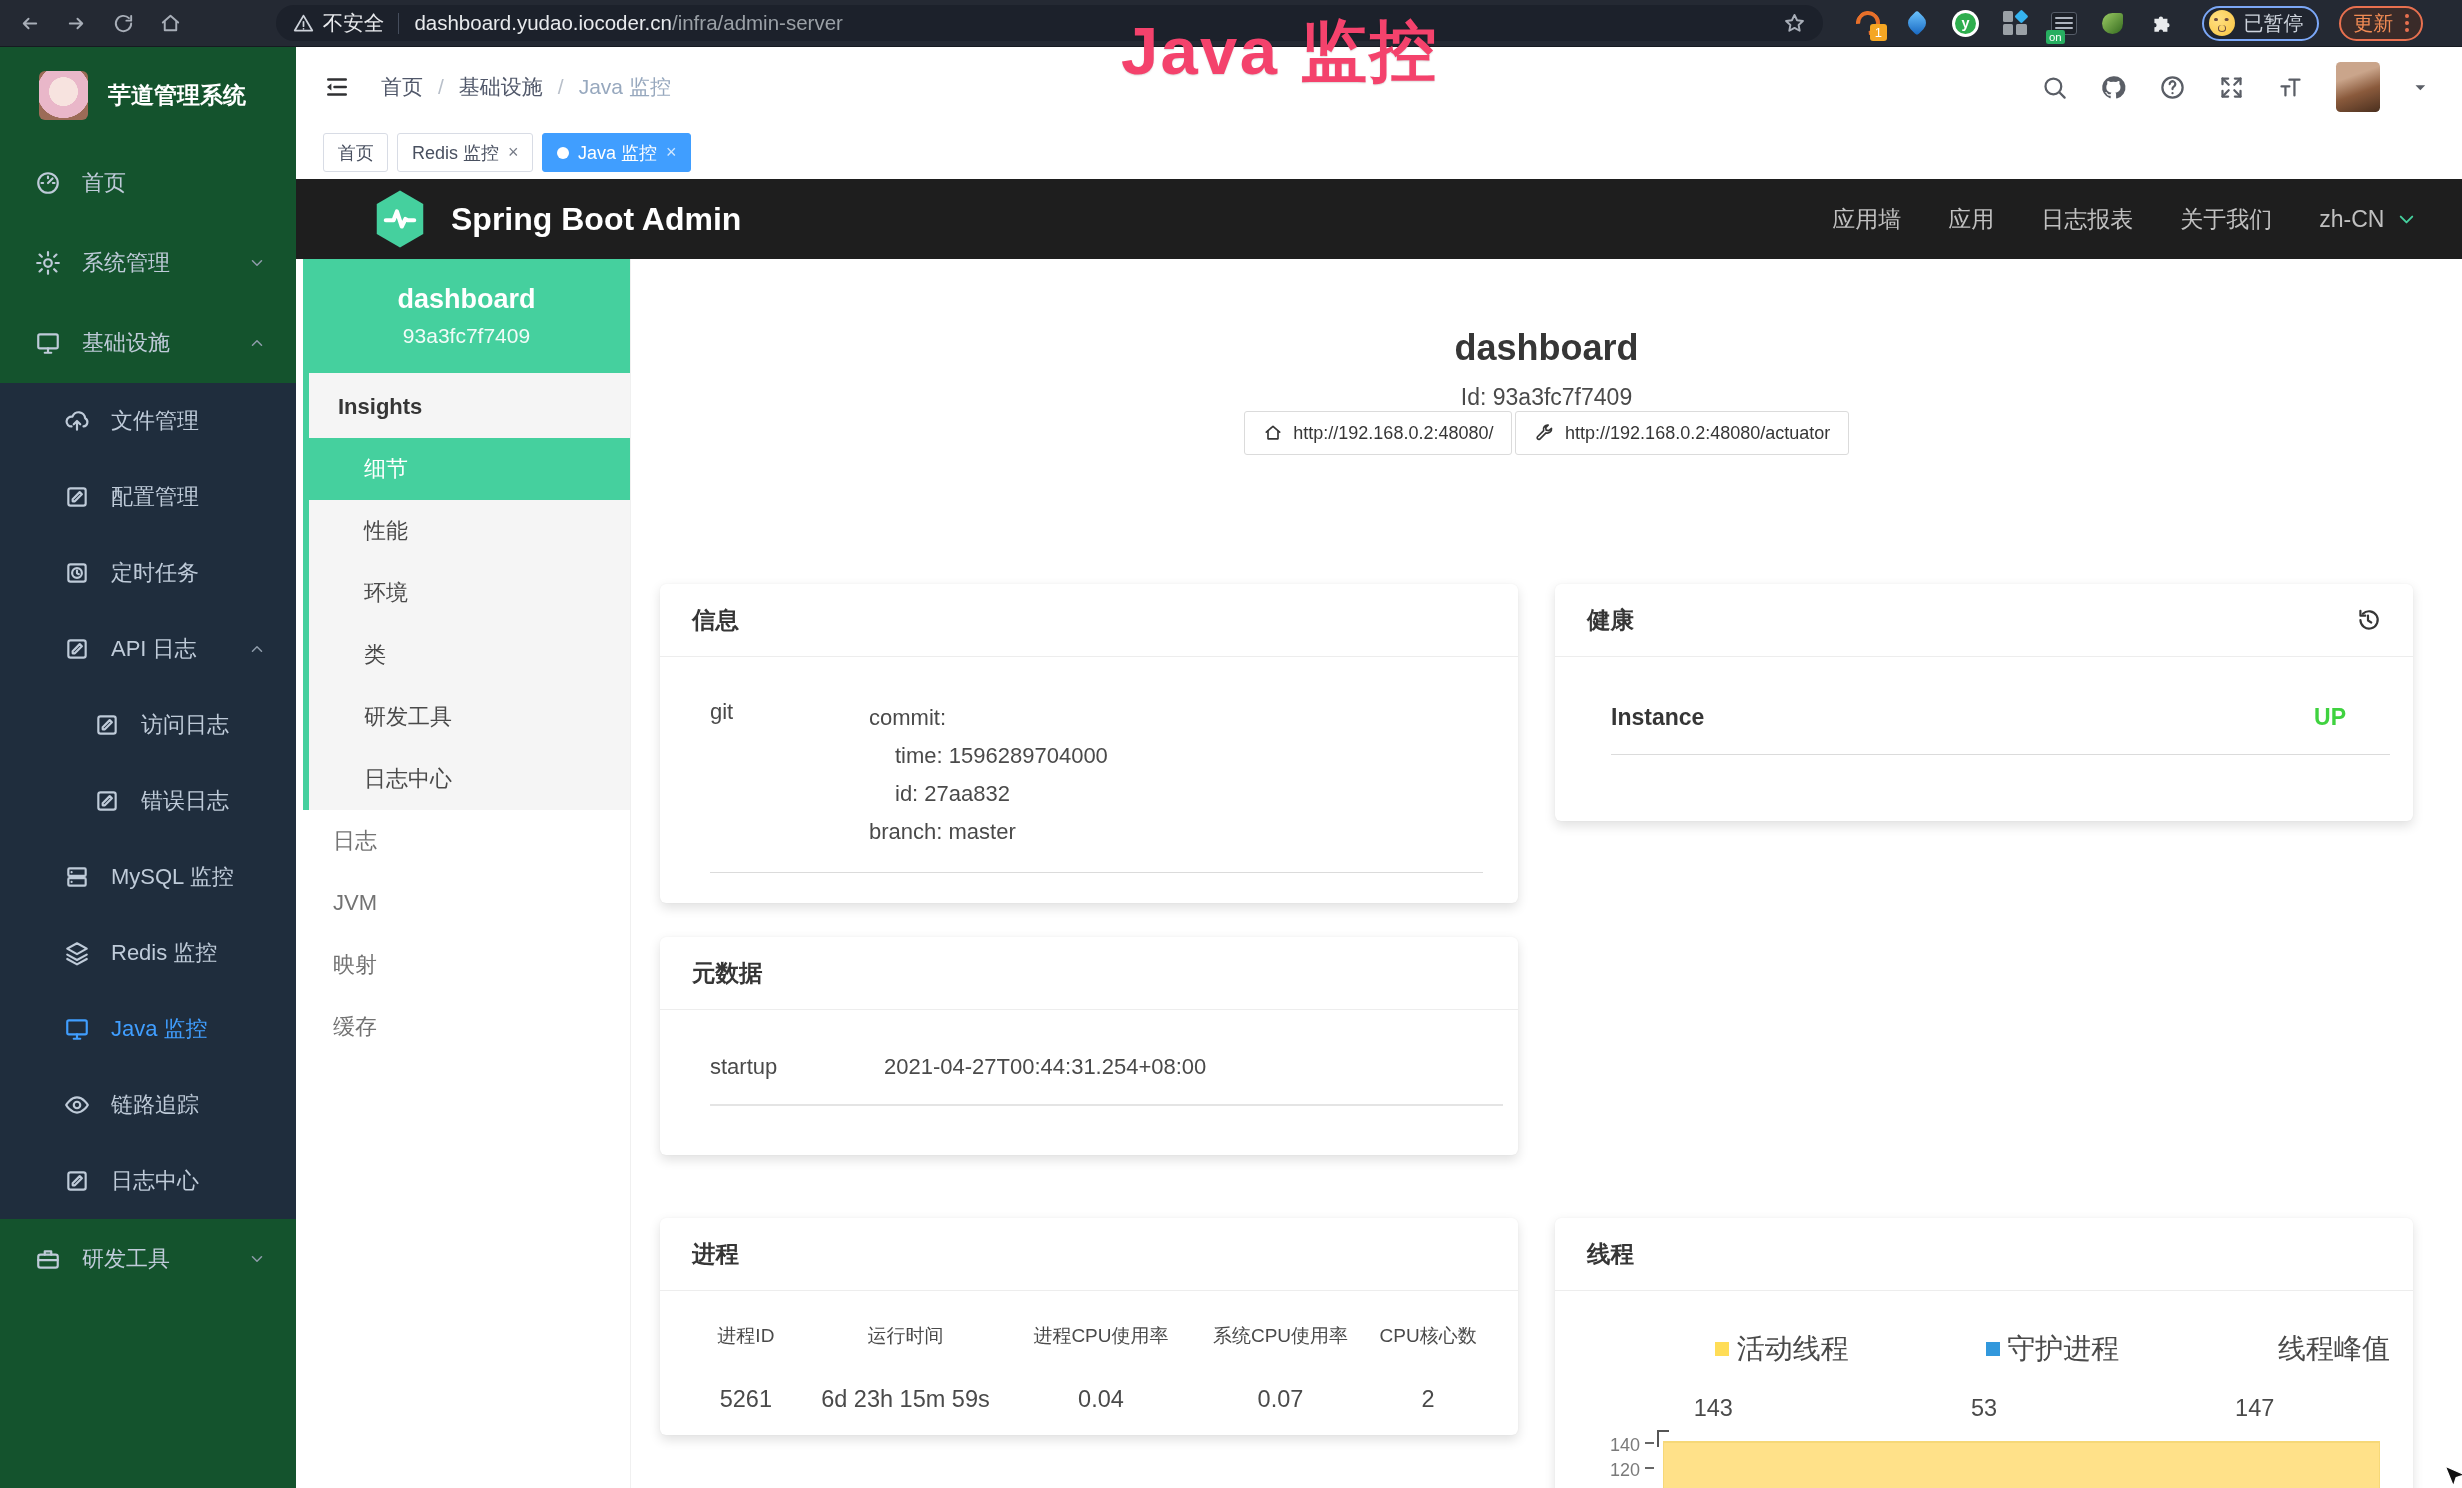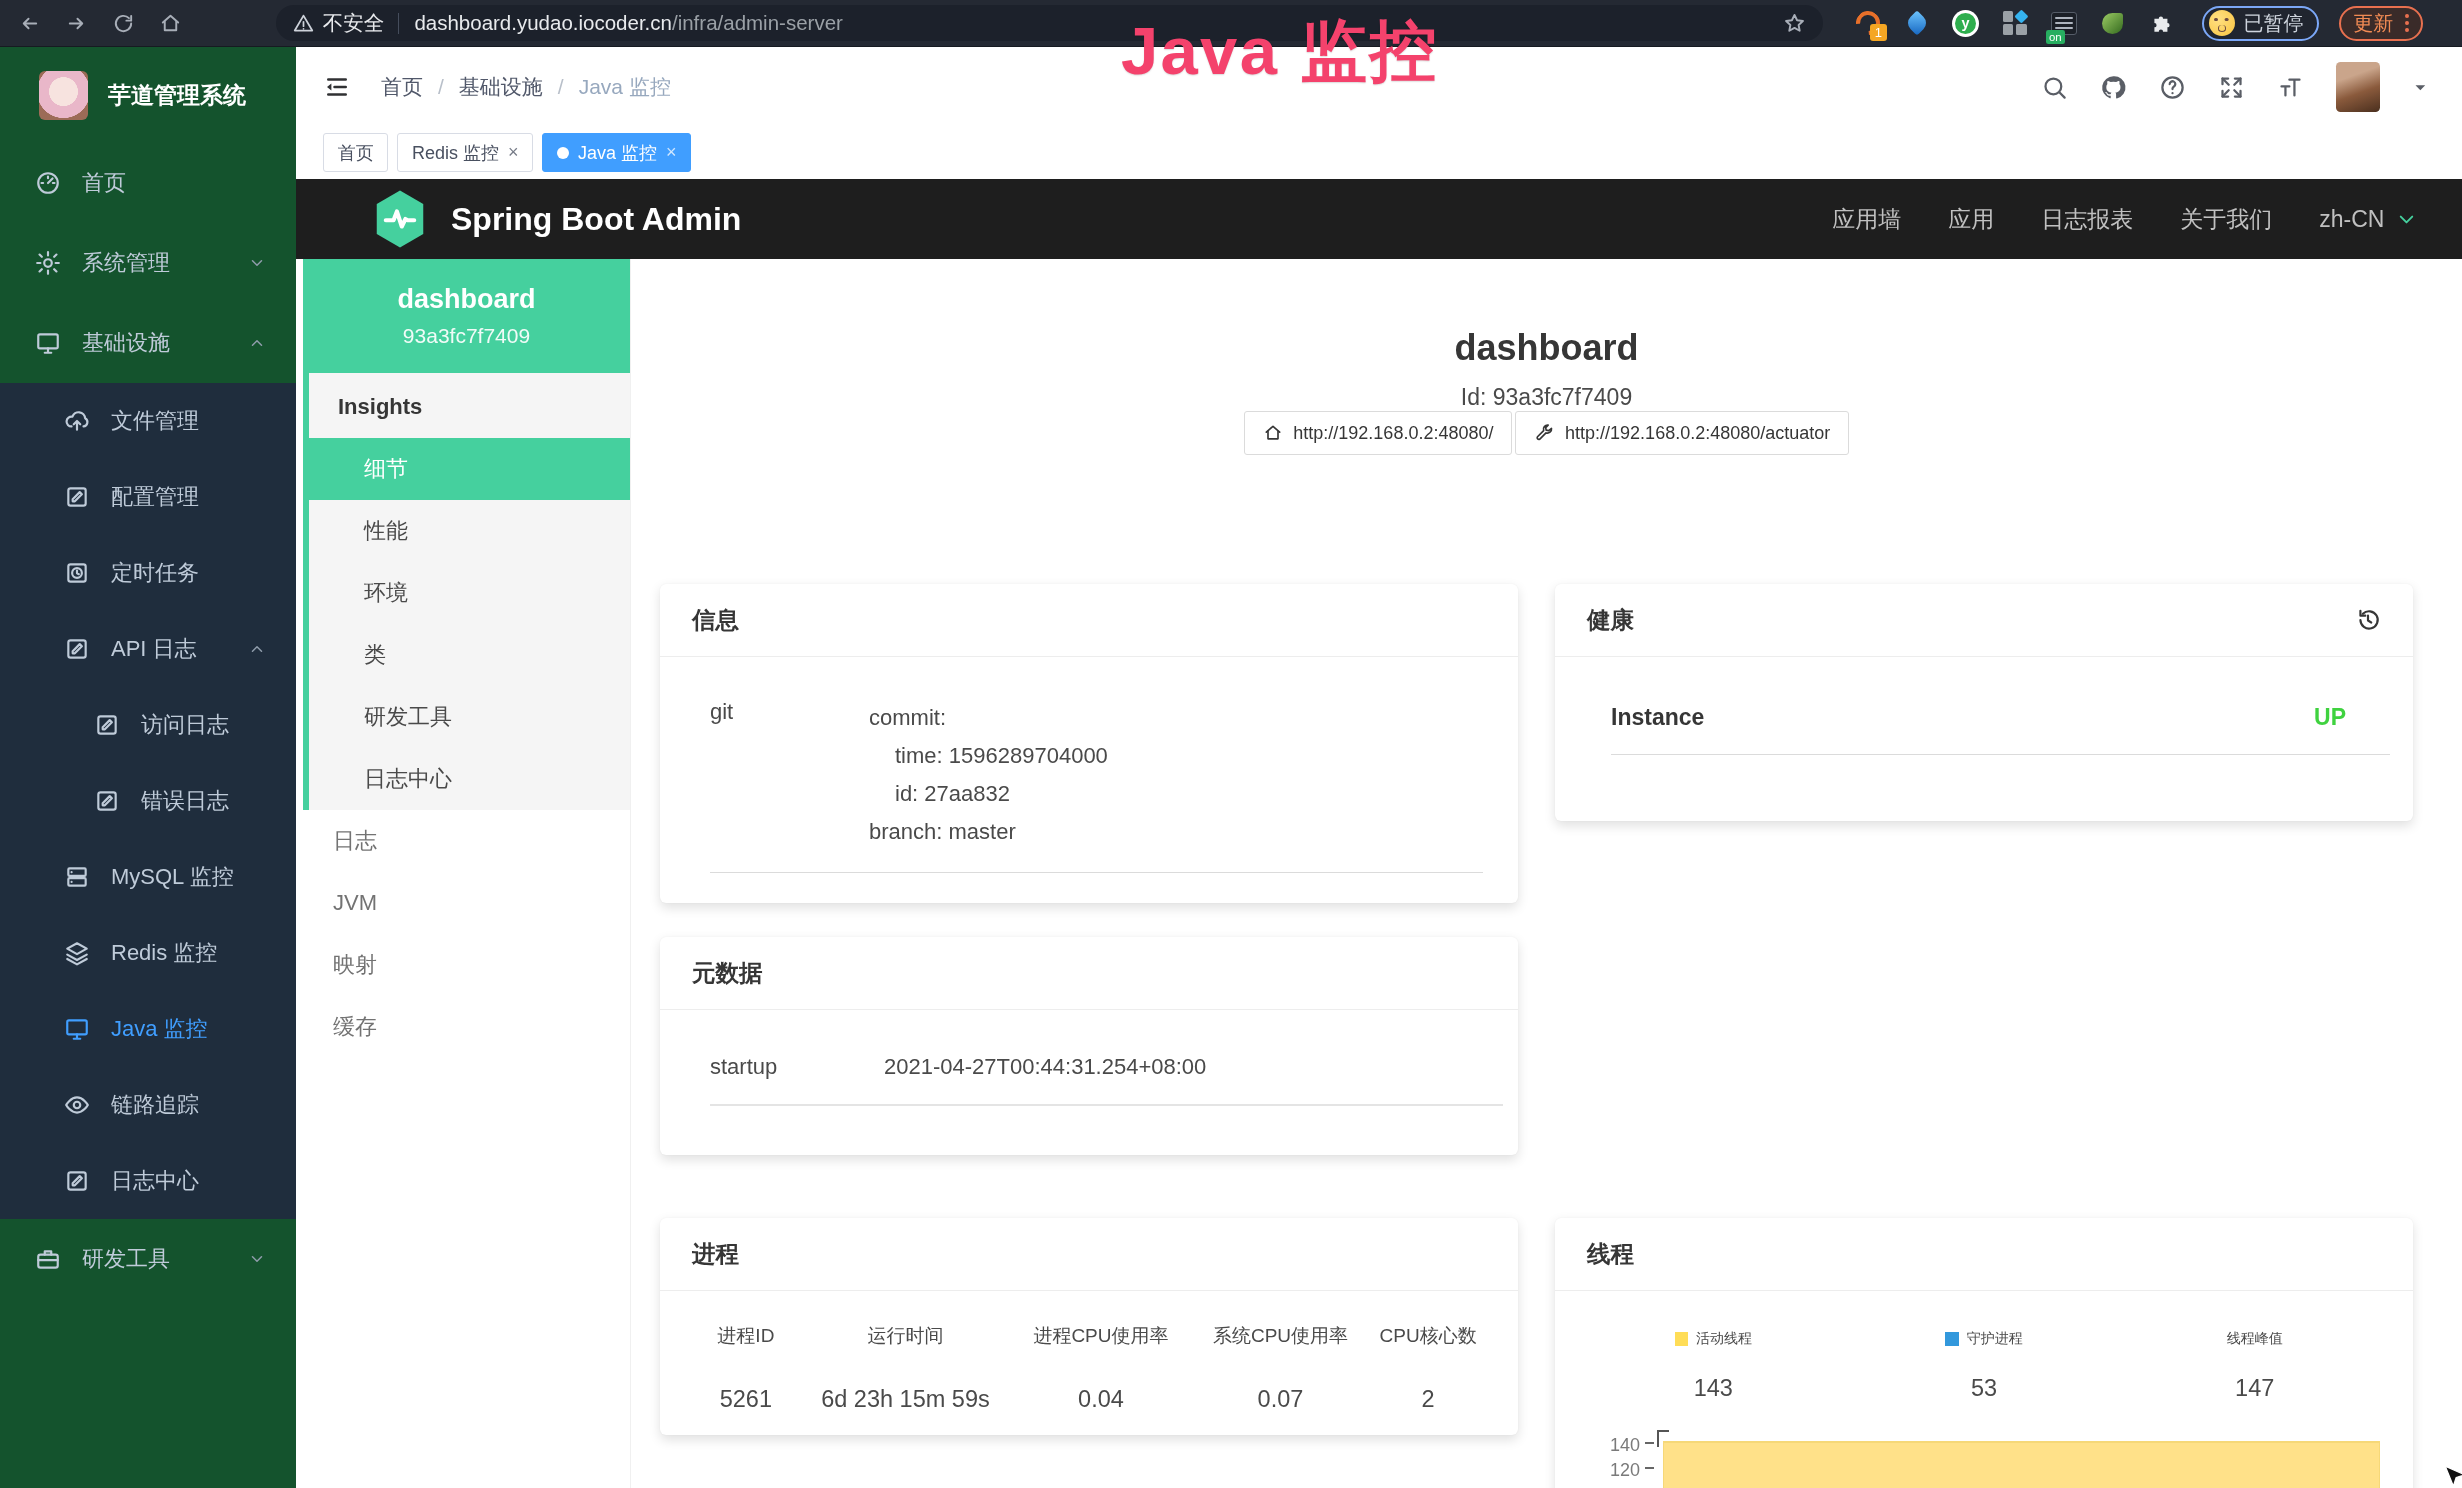--- a/index.html
+++ b/index.html
@@ -154,21 +154,21 @@
 
   .proc-table { display:flex; padding:32px 30px 0; }
   .proc-col { text-align:center; }
   .proc-col:nth-child(1){ width:14%; } .proc-col:nth-child(2){ width:26%; }
   .proc-col:nth-child(3){ width:23%; } .proc-col:nth-child(4){ width:22%; } .proc-col:nth-child(5){ width:15%; }
   .proc-h { font-size:19px; color:#4a4a4a; white-space:nowrap; }
   .proc-v { font-size:23.5px; color:#4a4a4a; margin-top:37px; white-space:nowrap; }
 
   .legend-row { display:flex; padding:39px 23px 0; }
   .legend-col { flex:1; text-align:center; }
-  .legend-head { display:flex; align-items:center; justify-content:center; gap:7.6px; font-size:14px; color:#4a4a4a; }
+  .legend-head { display:flex; align-items:center; justify-content:flex-end; gap:7.6px; font-size:28px; color:#4a4a4a; }
   .swatch { width:13.7px; height:13.7px; display:inline-block; }
   .legend-val { font-size:23.5px; color:#4a4a4a; margin-top:27px; }
 
   .chart { position:absolute; left:32px; right:30px; top:212px; height:485px; }
   .axis-label { position:absolute; width:53px; text-align:right; font-size:18px; color:#7a7a7a; }
   .axis-tick { position:absolute; left:58px; width:9px; height:2.3px; background:#666; }
   .axis-corner { position:absolute; left:70px; top:0; width:12px; height:16.7px; border-left:2.3px solid #555; border-top:2.3px solid #555; }
   .band { position:absolute; left:76px; right:3px; top:10.6px; height:485px; background:#ffe189;
     border-top:2.3px solid #f6d878; border-left:1.5px solid #f6d878; border-right:1.5px solid #f6d878; }
 

